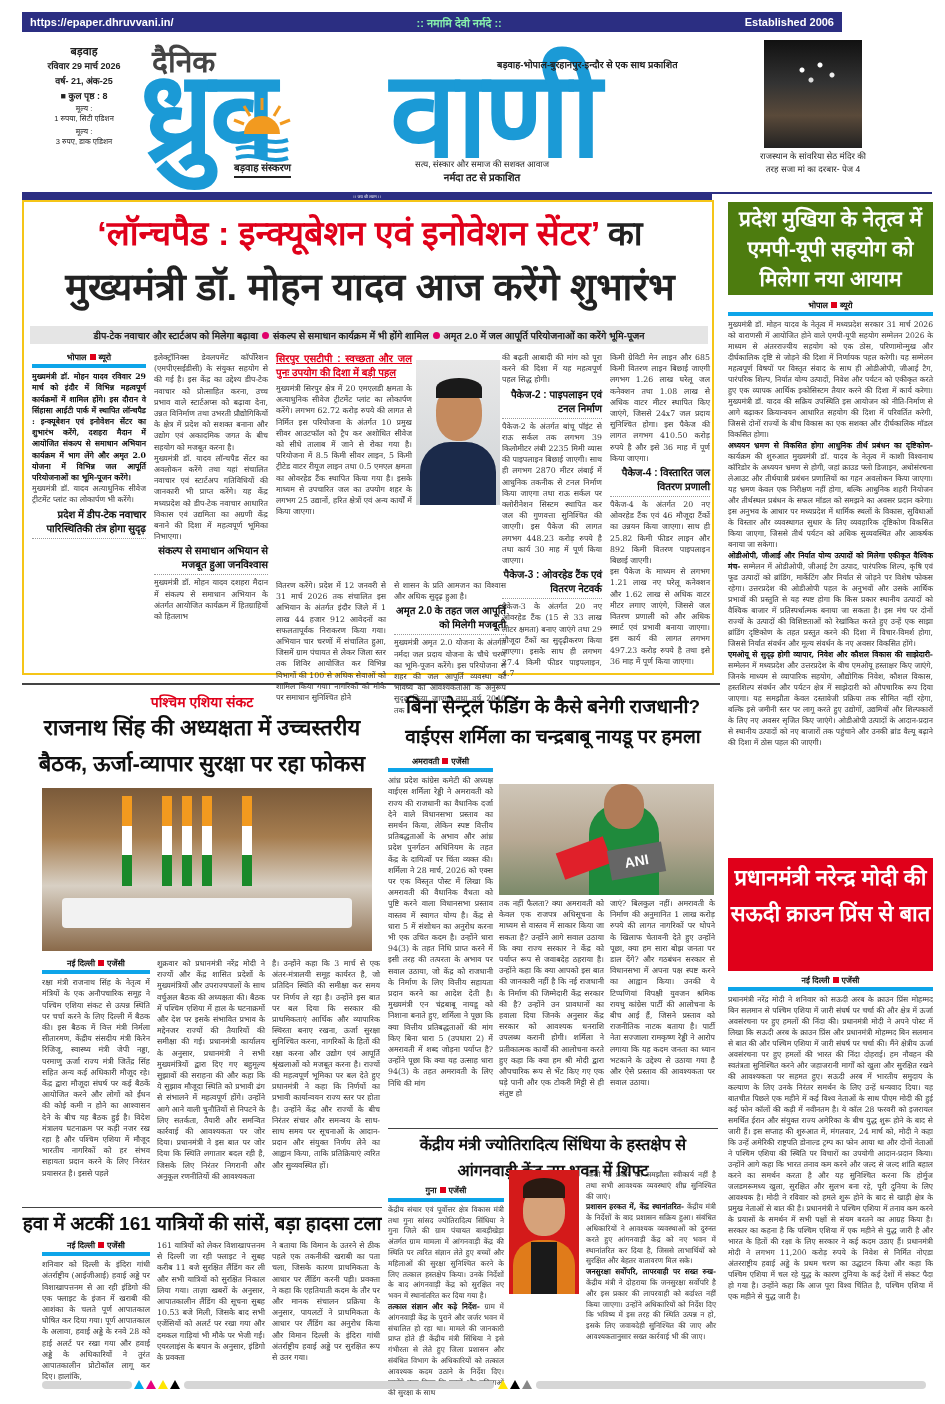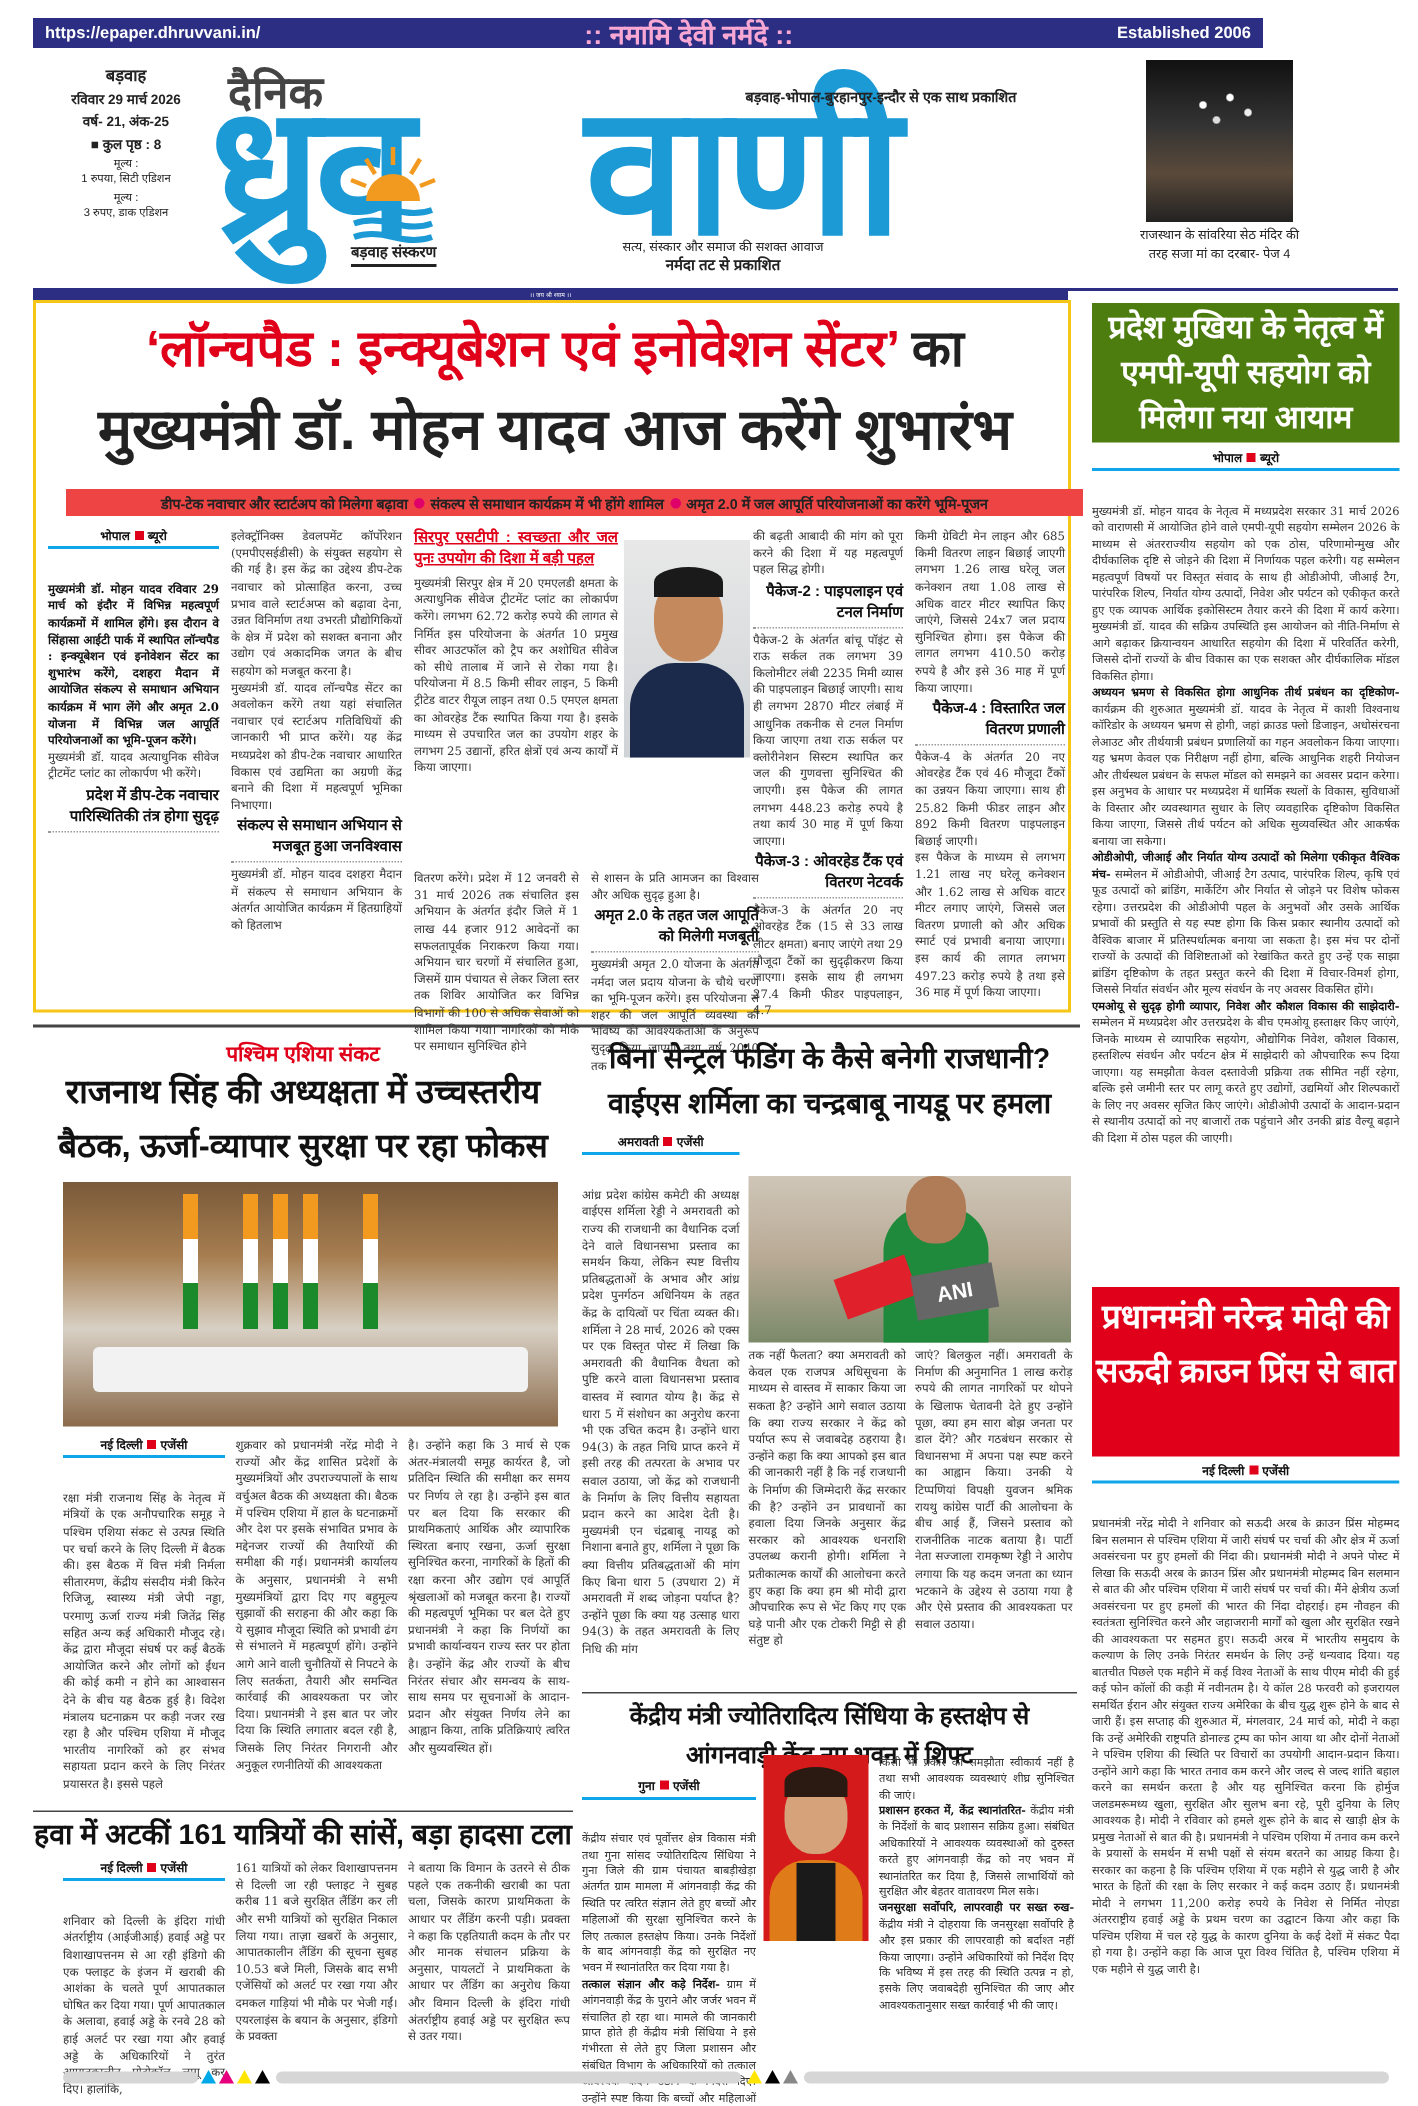--- a/index.html
+++ b/index.html
@@ -1,43 +1,43 @@
 <!DOCTYPE html>
 <html><head>
 <meta charset="utf-8">
 <style>
 *{box-sizing:border-box;margin:0;padding:0}
 body{width:945px;height:1404px;background:#fff;font-family:"DejaVu Serif",serif;color:#222;position:relative;overflow:hidden}
 .topbar{position:absolute;left:22px;top:12px;width:820px;height:20px;background:#2b2e82;color:#fff;font-family:"Liberation Sans",sans-serif;font-size:11px;font-weight:bold;display:flex;align-items:center;justify-content:space-between;padding:0 8px}
-.topbar .mid{color:#f9a8d4;font-size:18px}
+.topbar .mid{color:#86efac;font-size:11px}
 .mast{position:absolute;left:22px;top:34px;width:910px;height:158px}
 .meta{position:absolute;left:12px;top:10px;width:100px;text-align:center;font-family:"Liberation Sans",sans-serif;font-size:9px;line-height:15px;font-weight:bold}
 .meta .small{font-size:7.5px;line-height:10px;font-weight:normal}
 .logo-dainik{position:absolute;left:130px;top:6px;font-family:"Liberation Sans",sans-serif;font-size:30px;color:#444;font-weight:bold}
 .logo-main{position:absolute;left:118px;top:10px;font-family:"Liberation Sans",sans-serif;font-size:120px;font-weight:bold;color:#1b9ad6;letter-spacing:-4px;line-height:140px}
 .logo-main .part2{position:absolute;left:250px;top:0}
 .sun{position:absolute;left:210px;top:62px;width:60px;height:70px}
 .tagline-top{position:absolute;left:475px;top:24px;font-family:"Liberation Sans",sans-serif;font-size:9.5px;font-weight:bold}
 .edition{position:absolute;left:212px;top:126px;font-family:"Liberation Sans",sans-serif;font-size:10px;font-weight:bold;border-bottom:2px solid #222;padding-bottom:2px}
 .tagline-bot{position:absolute;left:370px;top:124px;text-align:center;font-family:"Liberation Sans",sans-serif;font-size:8.5px;line-height:13px;width:180px}
 .tagline-bot b{font-size:10px}
 .ear-img{position:absolute;left:742px;top:6px;width:98px;height:108px;background:linear-gradient(180deg,#111 0%,#333 40%,#5a4a3a 70%,#222 100%)}
 .ear-img::before{content:"";position:absolute;left:20px;top:10px;width:60px;height:50px;background:radial-gradient(circle at 30% 40%,#fff 2px,transparent 3px),radial-gradient(circle at 60% 30%,#fff 2px,transparent 3px),radial-gradient(circle at 80% 50%,#eee 2px,transparent 3px),radial-gradient(circle at 45% 60%,#ddd 2px,transparent 3px)}
 .ear-cap{position:absolute;left:736px;top:116px;width:110px;text-align:center;font-family:"Liberation Sans",sans-serif;font-size:8.5px;line-height:13px}
 .mast-rule{position:absolute;left:22px;top:192px;width:910px;height:2px;background:#2b2e82}
 .strip{position:absolute;left:22px;top:194px;width:690px;height:6px;background:#2b2e82;color:#fff;font-size:4px;text-align:center}
 .lead{position:absolute;left:22px;top:200px;width:692px;height:475px;border:2px solid #f5c518}
 .lead h1{position:absolute;left:8px;top:6px;width:676px;font-family:"Liberation Sans",sans-serif;font-size:34px;line-height:50px;font-weight:bold;text-align:center}
 .lead h1 .red{color:#e0001a}
 .lead .l2{position:absolute;left:8px;top:56px;width:676px;font-family:"Liberation Sans",sans-serif;font-size:38px;line-height:58px;font-weight:bold;text-align:center}
-.highlight{position:absolute;left:20px;top:124px;width:678px;height:18px;background:#ef4444;font-family:"Liberation Sans",sans-serif;font-size:9.5px;font-weight:bold;display:flex;align-items:center;justify-content:center;gap:4px}
+.highlight{position:absolute;left:6px;top:124px;width:678px;height:18px;background:#e5e5e5;font-family:"Liberation Sans",sans-serif;font-size:9.5px;font-weight:bold;display:flex;align-items:center;justify-content:center;gap:4px}
 .dot{display:inline-block;width:7px;height:7px;border-radius:50%;background:#e0006a}
 .col{position:absolute;font-size:7.8px;line-height:11.2px;text-align:justify;color:#333}
 .col b{color:#111}
-.dateline{font-family:"Liberation Sans",sans-serif;font-weight:bold;font-size:8px;text-align:center;border-bottom:2px solid #0ea5e9;margin-bottom:21px;padding-bottom:1px;color:#111}
+.dateline{font-family:"Liberation Sans",sans-serif;font-weight:bold;font-size:8px;text-align:center;border-bottom:4px solid #0ea5e9;margin-bottom:3px;padding-bottom:1px;color:#111}
 .dateline .sq{display:inline-block;width:6px;height:6px;background:#e0001a;margin:0 3px}
 .subhead{font-family:Liberation Sans, sans-serif;font-weight:bold;font-size:10px;line-height:14px;text-align:right;color:#111;margin:2px 0;border-bottom:1px dotted #999;padding-bottom:2px}
 .redhead{font-family:"Liberation Sans",sans-serif;font-weight:bold;font-size:10px;line-height:14px;color:#e0001a;text-decoration:underline}
 .photo-cm{position:absolute;left:392px;top:158px;width:84px;height:145px;background:linear-gradient(180deg,#e8e8e8 0%,#cfd3d6 100%)}
 .photo-cm .face{position:absolute;left:20px;top:25px;width:46px;height:56px;border-radius:45%;background:#c48a5e}
 .photo-cm .hair{position:absolute;left:20px;top:18px;width:46px;height:20px;border-radius:50% 50% 0 0;background:#1a1a1a}
 .photo-cm .coat{position:absolute;left:4px;top:82px;width:76px;height:63px;border-radius:30px 30px 0 0;background:#1b2a4a}
 .sidebox{position:absolute;left:728px;top:202px;width:205px;height:93px;background:#4d7c0f;color:#fff;font-family:"Liberation Sans",sans-serif;font-size:21px;font-weight:bold;line-height:30px;text-align:center;padding-top:2px}
 .section-rule{position:absolute;height:2px;background:#444}
 .kicker{position:absolute;font-family:"Liberation Sans",sans-serif;font-weight:bold;color:#e0001a;font-size:14px;text-align:center}

